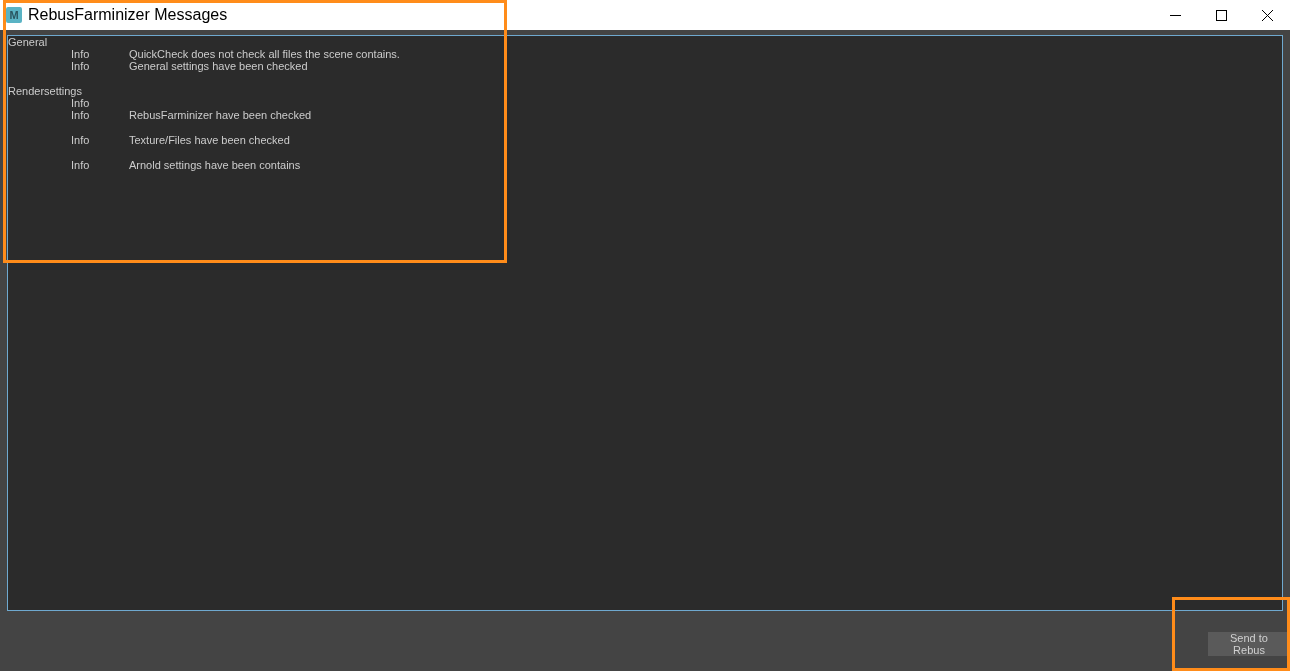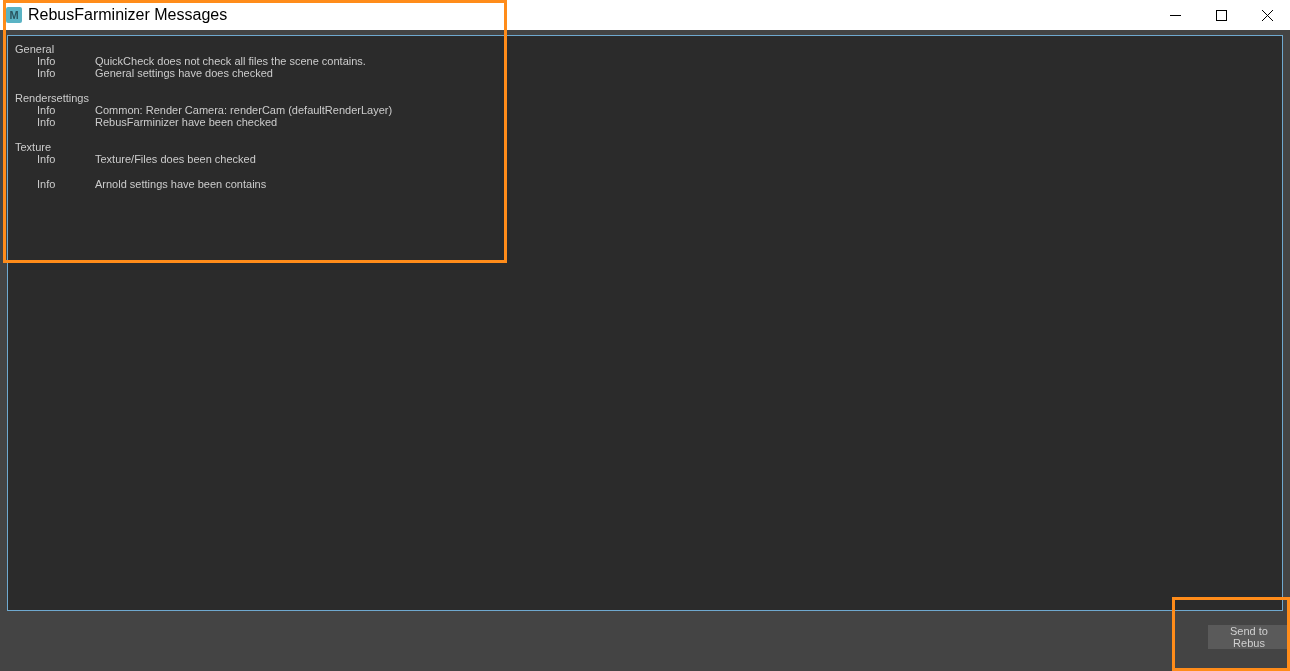--- a/index.html
+++ b/index.html
@@ -76,39 +76,40 @@
       background: #444444;
     }
     .log-area {
       position: absolute;
       top: 5px;
       left: 7px;
       right: 7px;
       bottom: 60px;
       background: #2b2b2b;
       border: 1px solid #6fa9cf;
-      padding: 7px;
+      padding: 0;
       color: #cccccc;
       font-size: 11px;
       overflow: hidden;
     }
     .log-content {
       padding: 0;
     }
     .section-header {
       color: #cccccc;
       font-size: 11px;
       padding-left: 0;
       margin-top: 4px;
     }
     .first-section {
       margin-top: 0;
     }
     .log-row {
       display: flex;
+      margin-left: 41px;
     }
     .log-level {
       width: 80px;
       padding-left: 22px;
       color: #cccccc;
       flex-shrink: 0;
     }
     .log-message {
       color: #cccccc;
     }
@@ -132,21 +133,21 @@
     .send-btn {
       background: #5a5a5a;
       color: #d0d0d0;
       font-size: 11px;
       padding: 6px 5px;
       border: none;
       height: 24px;
       width: 82px;
       position: absolute;
       right: 0;
-      bottom: 22px;
+      bottom: 15px;
       display: flex;
       align-items: center;
       justify-content: center;
     }
     .highlight-box-1 {
       position: absolute;
       top: 0;
       left: 3px;
       width: 504px;
       height: 263px;
@@ -200,41 +201,39 @@
     <div class="log-content">
 
       <div class="log-section">
         <div class="section-header first-section">General</div>
         <div class="log-row">
           <div class="log-level">Info</div>
           <div class="log-message">QuickCheck does not check all files the scene contains.</div>
         </div>
         <div class="log-row">
           <div class="log-level">Info</div>
-          <div class="log-message">General settings have does checked</div>
+          <div class="log-message">General settings have been checked</div>
         </div>
       </div>
 
       <div class="log-section">
         <div class="section-header">Rendersettings</div>
         <div class="log-row">
           <div class="log-level">Info</div>
-          <div class="log-message">Common: Render Camera: renderCam (defaultRenderLayer)</div>
         </div>
         <div class="log-row">
           <div class="log-level">Info</div>
           <div class="log-message">RebusFarminizer have been checked</div>
         </div>
       </div>
 
       <div class="log-section">
-        <div class="section-header">Texture</div>
-        <div class="log-row">
-          <div class="log-level">Info</div>
-          <div class="log-message">Texture/Files does been checked</div>
+        <div class="log-row">
+          <div class="log-level">Info</div>
+          <div class="log-message">Texture/Files have been checked</div>
         </div>
       </div>
 
       <div class="log-section">
         <div class="log-row">
           <div class="log-level">Info</div>
           <div class="log-message">Arnold settings have been contains</div>
         </div>
       </div>
 

